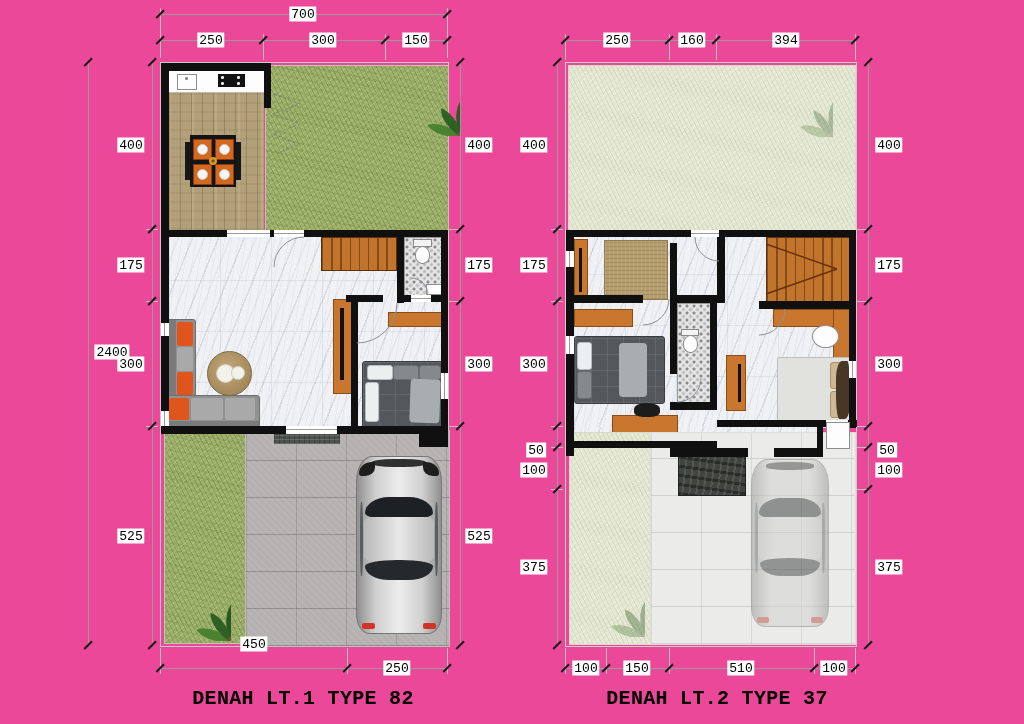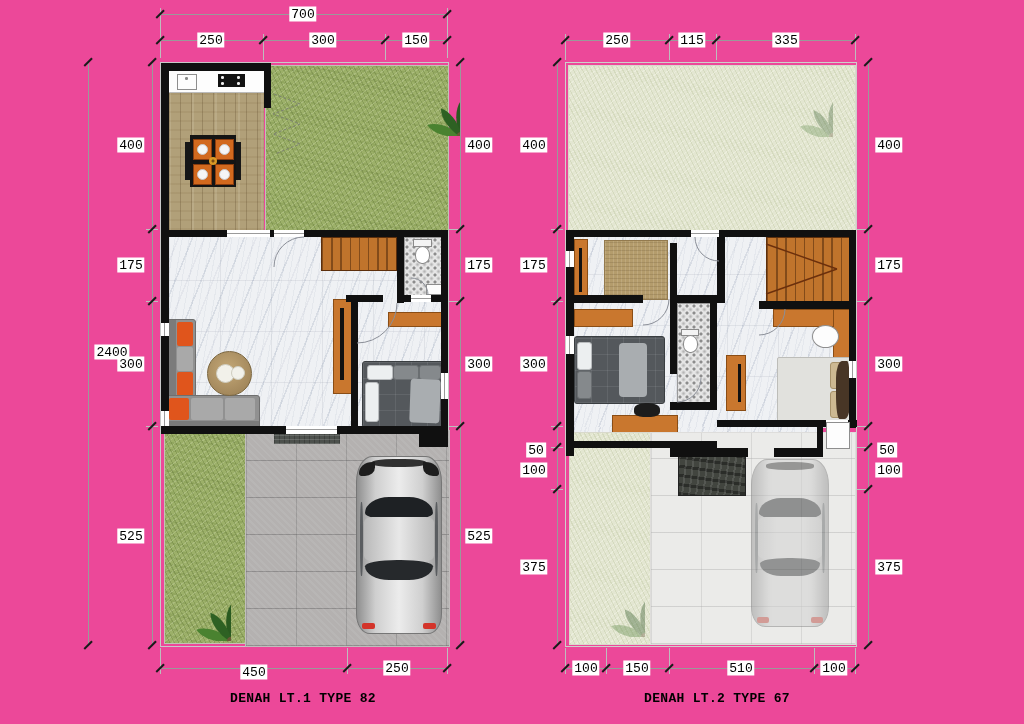--- a/index.html
+++ b/index.html
@@ -5,21 +5,21 @@
   html,body{margin:0;padding:0;background:#fff}
   .page{position:relative;width:1024px;height:724px;background:#ec4899;overflow:hidden;
         font-family:Liberation Mono, monospace;color:#000}
   .abs{position:absolute}
   
   .hl{position:absolute;height:1px;background:#9a9a9a}
   .vl{position:absolute;width:1px;background:#9a9a9a}
   .lt{background:#bdbdbd}
   .tk{position:absolute;width:11px;height:1.6px;background:#1a1a1a;transform:translate(-50%,-50%) rotate(-45deg)}
   .lab{position:absolute;transform:translate(-50%,-50%);font-size:13px;line-height:15px;background:#fff;padding:0 2px;white-space:nowrap}
-  .cap{position:absolute;transform:translate(-50%,-50%);font-weight:700;font-size:13px;letter-spacing:.3px;white-space:nowrap}
+  .cap{position:absolute;transform:translate(-50%,-50%);font-weight:700;font-size:20px;letter-spacing:.3px;white-space:nowrap}
   
   #plan1{position:absolute;left:160px;top:62px;width:287px;height:583px;border:1px solid #c9c9c9}
   #plan2{position:absolute;left:565px;top:62px;width:290px;height:583px;border:1px solid #cfcfca}
   .wall{position:absolute;background:#101010}
   .winh{position:absolute;background:#fff;height:7.5px}
   .winh::after{content:"";position:absolute;left:0;right:0;top:3px;height:1px;background:#9a9a9a}
   .winv{position:absolute;background:#fff;width:7.5px}
   .winv::after{content:"";position:absolute;top:0;bottom:0;left:3px;width:1px;background:#9a9a9a}
   
   .grass{background-color:#9cb069;background-image:
@@ -397,21 +397,21 @@
   <div class="lab" style="left:416px;top:40px">150</div>
   <div class="lab" style="left:112px;top:352px">2400</div>
   <div class="lab" style="left:131px;top:145px">400</div>
   <div class="lab" style="left:131px;top:265px">175</div>
   <div class="lab" style="left:131px;top:364px">300</div>
   <div class="lab" style="left:131px;top:536px">525</div>
   <div class="lab" style="left:479px;top:145px">400</div>
   <div class="lab" style="left:479px;top:265px">175</div>
   <div class="lab" style="left:479px;top:364px">300</div>
   <div class="lab" style="left:479px;top:536px">525</div>
-  <div class="lab" style="left:254px;top:672px">450</div>
+  <div class="lab" style="left:254px;top:644px">450</div>
   <div class="lab" style="left:397px;top:668px">250</div>
   <div class="cap" style="left:303px;top:698px">DENAH LT.1 TYPE 82</div>
 
   <i class="hl" style="left:565px;top:40px;width:290px"></i>
   <i class="vl" style="left:557px;top:62px;height:583px"></i>
   <i class="vl" style="left:868px;top:62px;height:583px"></i>
   <i class="hl" style="left:565px;top:668px;width:290px"></i>
   <i class="vl lt" style="left:565px;top:34px;height:26px"></i>
   <i class="vl lt" style="left:668.6px;top:34px;height:26px"></i>
   <i class="vl lt" style="left:716.2px;top:34px;height:26px"></i>
@@ -448,33 +448,33 @@
   <i class="tk" style="left:868px;top:426.4px"></i>
   <i class="tk" style="left:868px;top:447.2px"></i>
   <i class="tk" style="left:868px;top:488.9px"></i>
   <i class="tk" style="left:868px;top:645px"></i>
   <i class="tk" style="left:565px;top:668px"></i>
   <i class="tk" style="left:606.4px;top:668px"></i>
   <i class="tk" style="left:668.6px;top:668px"></i>
   <i class="tk" style="left:813.6px;top:668px"></i>
   <i class="tk" style="left:855px;top:668px"></i>
   <div class="lab" style="left:617px;top:40px">250</div>
-  <div class="lab" style="left:692px;top:40px">115</div>
-  <div class="lab" style="left:786px;top:40px">335</div>
+  <div class="lab" style="left:692px;top:40px">160</div>
+  <div class="lab" style="left:786px;top:40px">394</div>
   <div class="lab" style="left:534px;top:145px">400</div>
   <div class="lab" style="left:534px;top:265px">175</div>
   <div class="lab" style="left:534px;top:364px">300</div>
   <div class="lab" style="left:536px;top:450px">50</div>
   <div class="lab" style="left:534px;top:470px">100</div>
   <div class="lab" style="left:534px;top:567px">375</div>
   <div class="lab" style="left:889px;top:145px">400</div>
   <div class="lab" style="left:889px;top:265px">175</div>
   <div class="lab" style="left:889px;top:364px">300</div>
   <div class="lab" style="left:887px;top:450px">50</div>
   <div class="lab" style="left:889px;top:470px">100</div>
   <div class="lab" style="left:889px;top:567px">375</div>
   <div class="lab" style="left:586px;top:668px">100</div>
   <div class="lab" style="left:637px;top:668px">150</div>
   <div class="lab" style="left:741px;top:668px">510</div>
   <div class="lab" style="left:834px;top:668px">100</div>
-  <div class="cap" style="left:717px;top:698px">DENAH LT.2 TYPE 67</div>
+  <div class="cap" style="left:717px;top:698px">DENAH LT.2 TYPE 37</div>
 
 </div>
 
 </body></html>

